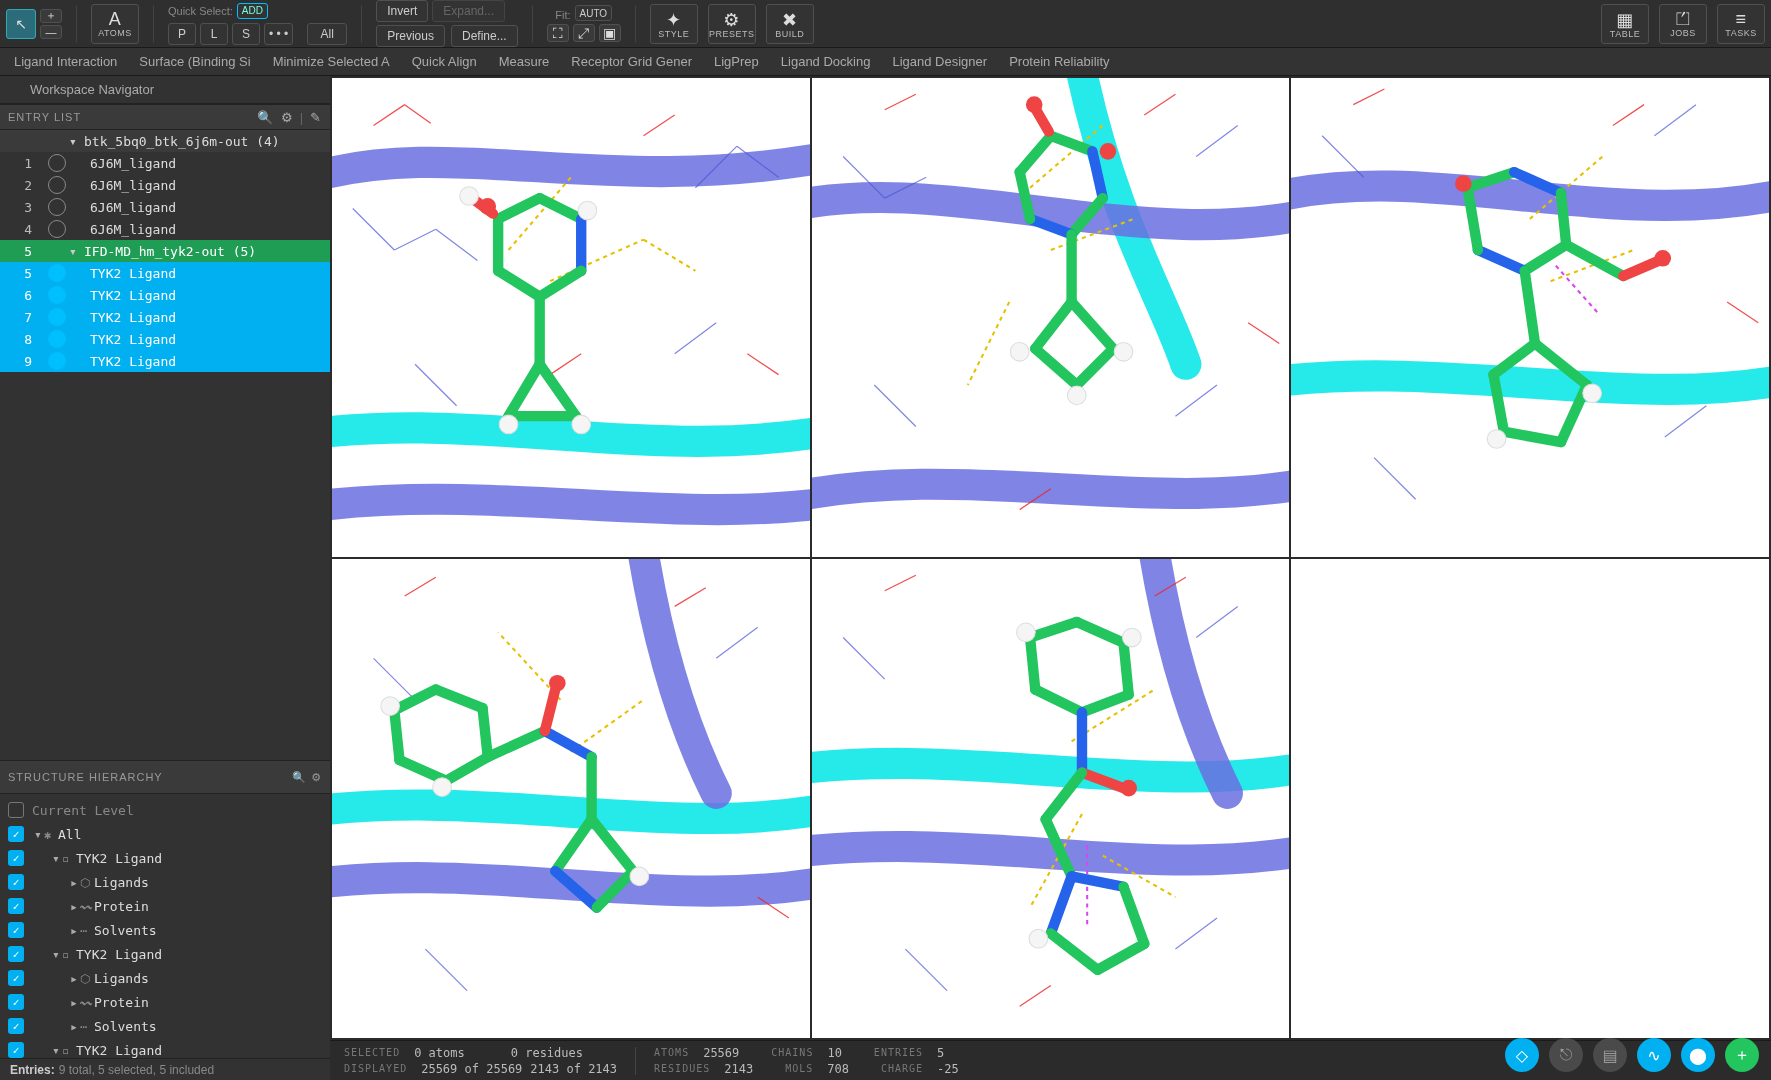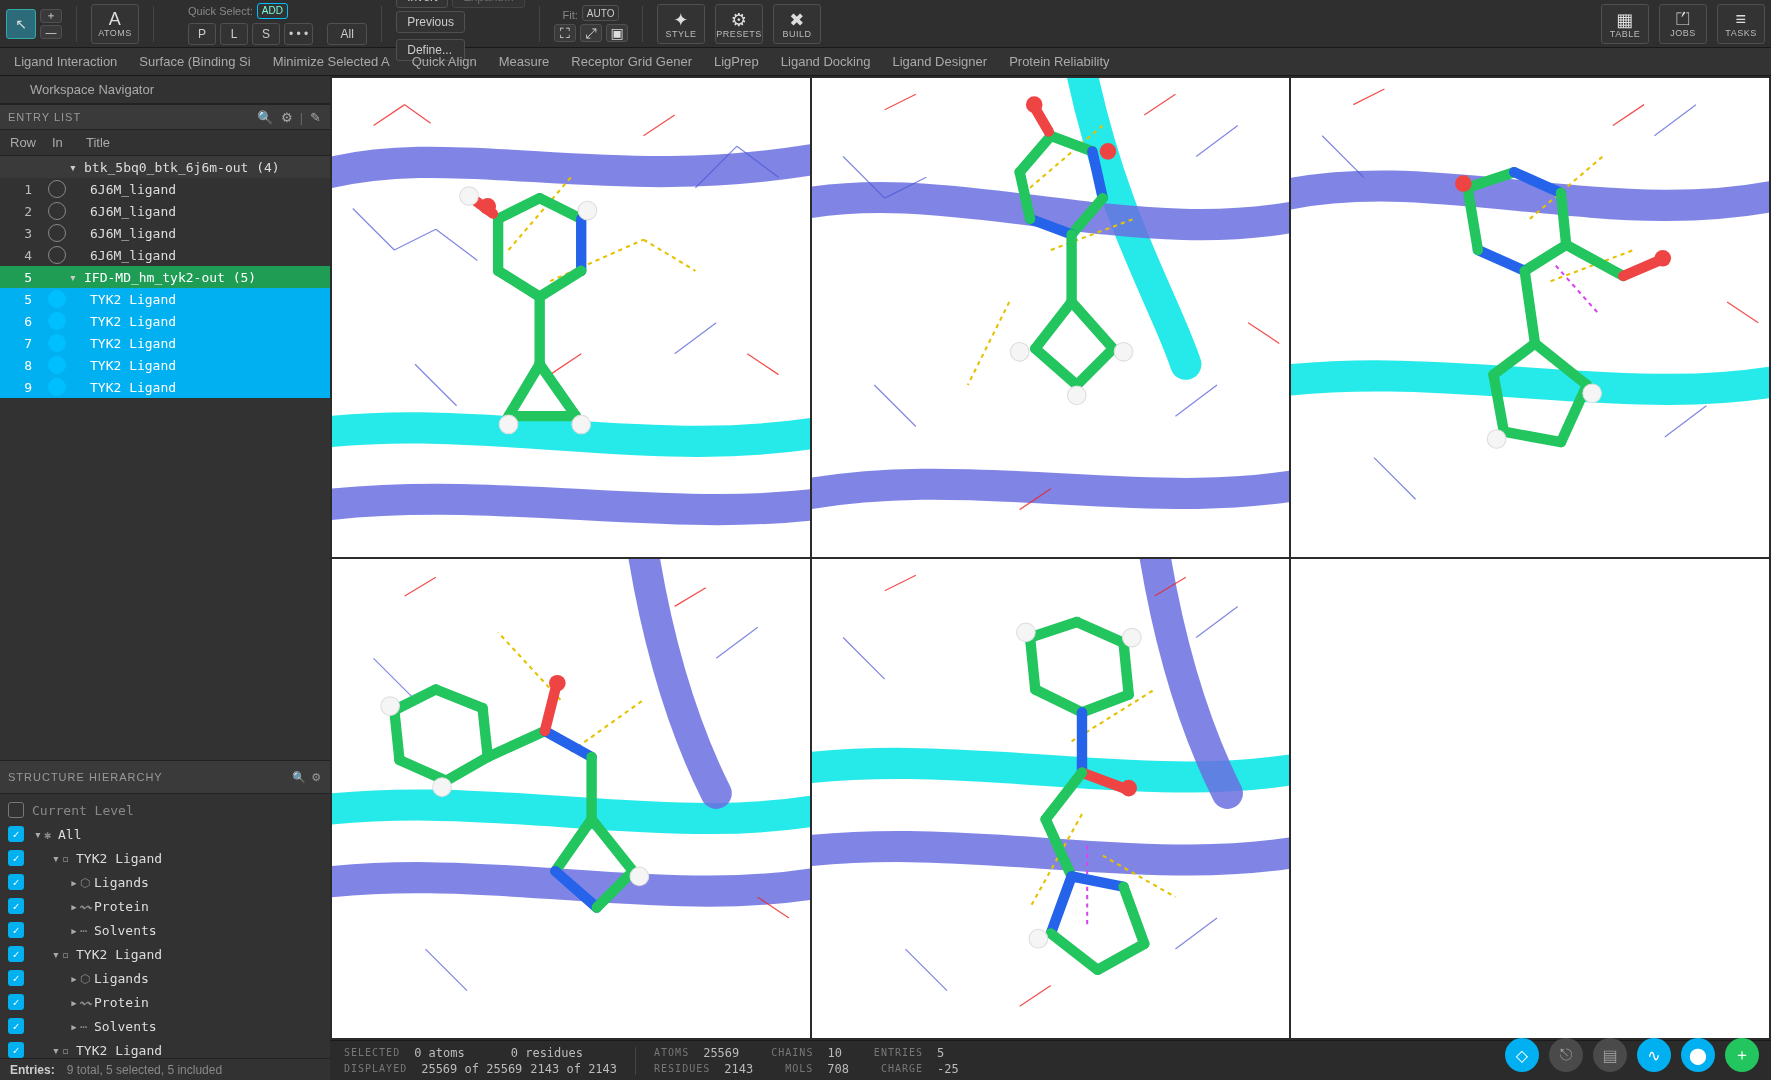--- a/index.html
+++ b/index.html
@@ -28,21 +28,21 @@
   display: flex; align-items: center; justify-content: center;
   color: #ddd; font-size: 14px;
 }
 .tb-iconbtn.cyan { background: #2b6b7a; border-color: #3aa; }
 .tb-big {
   display:flex; flex-direction:column; align-items:center; justify-content:center;
   width:48px; height:40px; border:1px solid #505050; border-radius:3px; background:#333;
   font-size:9px; letter-spacing:0.5px; color:#bbb;
 }
 .tb-big .glyph { font-size:18px; color:#ddd; margin-bottom:-2px;}
-.tb-qs { display:flex; flex-direction:column; gap:4px;margin-left:20px; }
+.tb-qs { display:flex; flex-direction:column; gap:4px; }
 .tb-qs-row { display:flex; gap:4px; align-items:center; font-size:11px; color:#888;}
 .tb-pill {
   min-width:28px; height:22px; padding: 0 4px;
   border:1px solid #505050; border-radius:3px; background:#333;
   display:flex; align-items:center; justify-content:center; font-size:12px; color:#ccc;
 }
 .tb-pill.cyan { border-color:#00bfff; color:#7fd; }
 .tb-btn {
   height:22px; padding: 8px 10px; border:1px solid #505050; border-radius:3px; background:#333;
   display:flex; align-items:center; font-size:12px; color:#ccc;
@@ -154,21 +154,21 @@
       <span style="width:6px"></span>
       <span class="tb-pill" style="min-width:40px;">All</span>
     </div>
   </div>
   <div class="tb-sep"></div>
   <div class="tb-col">
     <div style="display:flex; gap:4px;">
       <span class="tb-btn">Invert</span>
       <span class="tb-btn dim">Expand...</span>
     </div>
-    <div style="display:flex; gap:6px;flex-direction:column;">
+    <div style="display:flex; gap:6px;">
       <span class="tb-btn">Previous</span>
       <span class="tb-btn">Define...</span>
     </div>
   </div>
   <div class="tb-sep"></div>
   <div class="tb-col" style="align-items:center;">
     <div class="tb-fit">
       <span>Fit:</span>
       <span class="tb-pill" style="height:16px;font-size:10px;">AUTO</span>
     </div>
@@ -226,25 +226,20 @@
 
     <div class="panel-hdr">
       <span>ENTRY LIST</span>
       <span class="tools">
         <span>🔍</span>
         <span>⚙</span>
         <span style="color:#666">|</span>
         <span>✎</span>
       </span>
     </div>
-    <div class="entry-cols">
-      <span class="col-row">Row</span>
-      <span class="col-in">In</span>
-      <span class="col-title">Title</span>
-    </div>
     <div class="entry-list">
       <div class="entry-row grouphdr">
         <span class="rownum"></span>
           <span style="width:24px"></span>
         <span class="disc">▾</span>
         <span>btk_5bq0_btk_6j6m-out (4)</span>
       </div>
       <div id="rows1">
           <div class="entry-row child">
             <span class="rownum">1</span>
@@ -390,21 +385,21 @@
         <div class="sh-row">
           <span class="chk">✓</span>
           <span class="lvl1"></span>
           <span class="sh-disc">▾</span>
           <span class="sh-icon">▫</span>
           <span>TYK2 Ligand</span>
         </div>
       </div>
 
     <div class="entries-footer">
-      <b style="color:#ccc; margin-right:12px;">Entries:</b>
+      <b style="color:#ccc; margin-right:4px;">Entries:</b>
       <span>9 total, 5 selected, 5 included</span>
     </div>
   </div>
 
   <div class="workspace">
     <div class="viewgrid">
 
       <div class="tile"><svg viewBox="0 0 460 430">
         <path class="ribbon blue" d="M-20,80 C120,40 260,100 480,60"></path>
         <path class="ribbon cyan" d="M-40,330 C140,300 310,360 500,320"></path>

